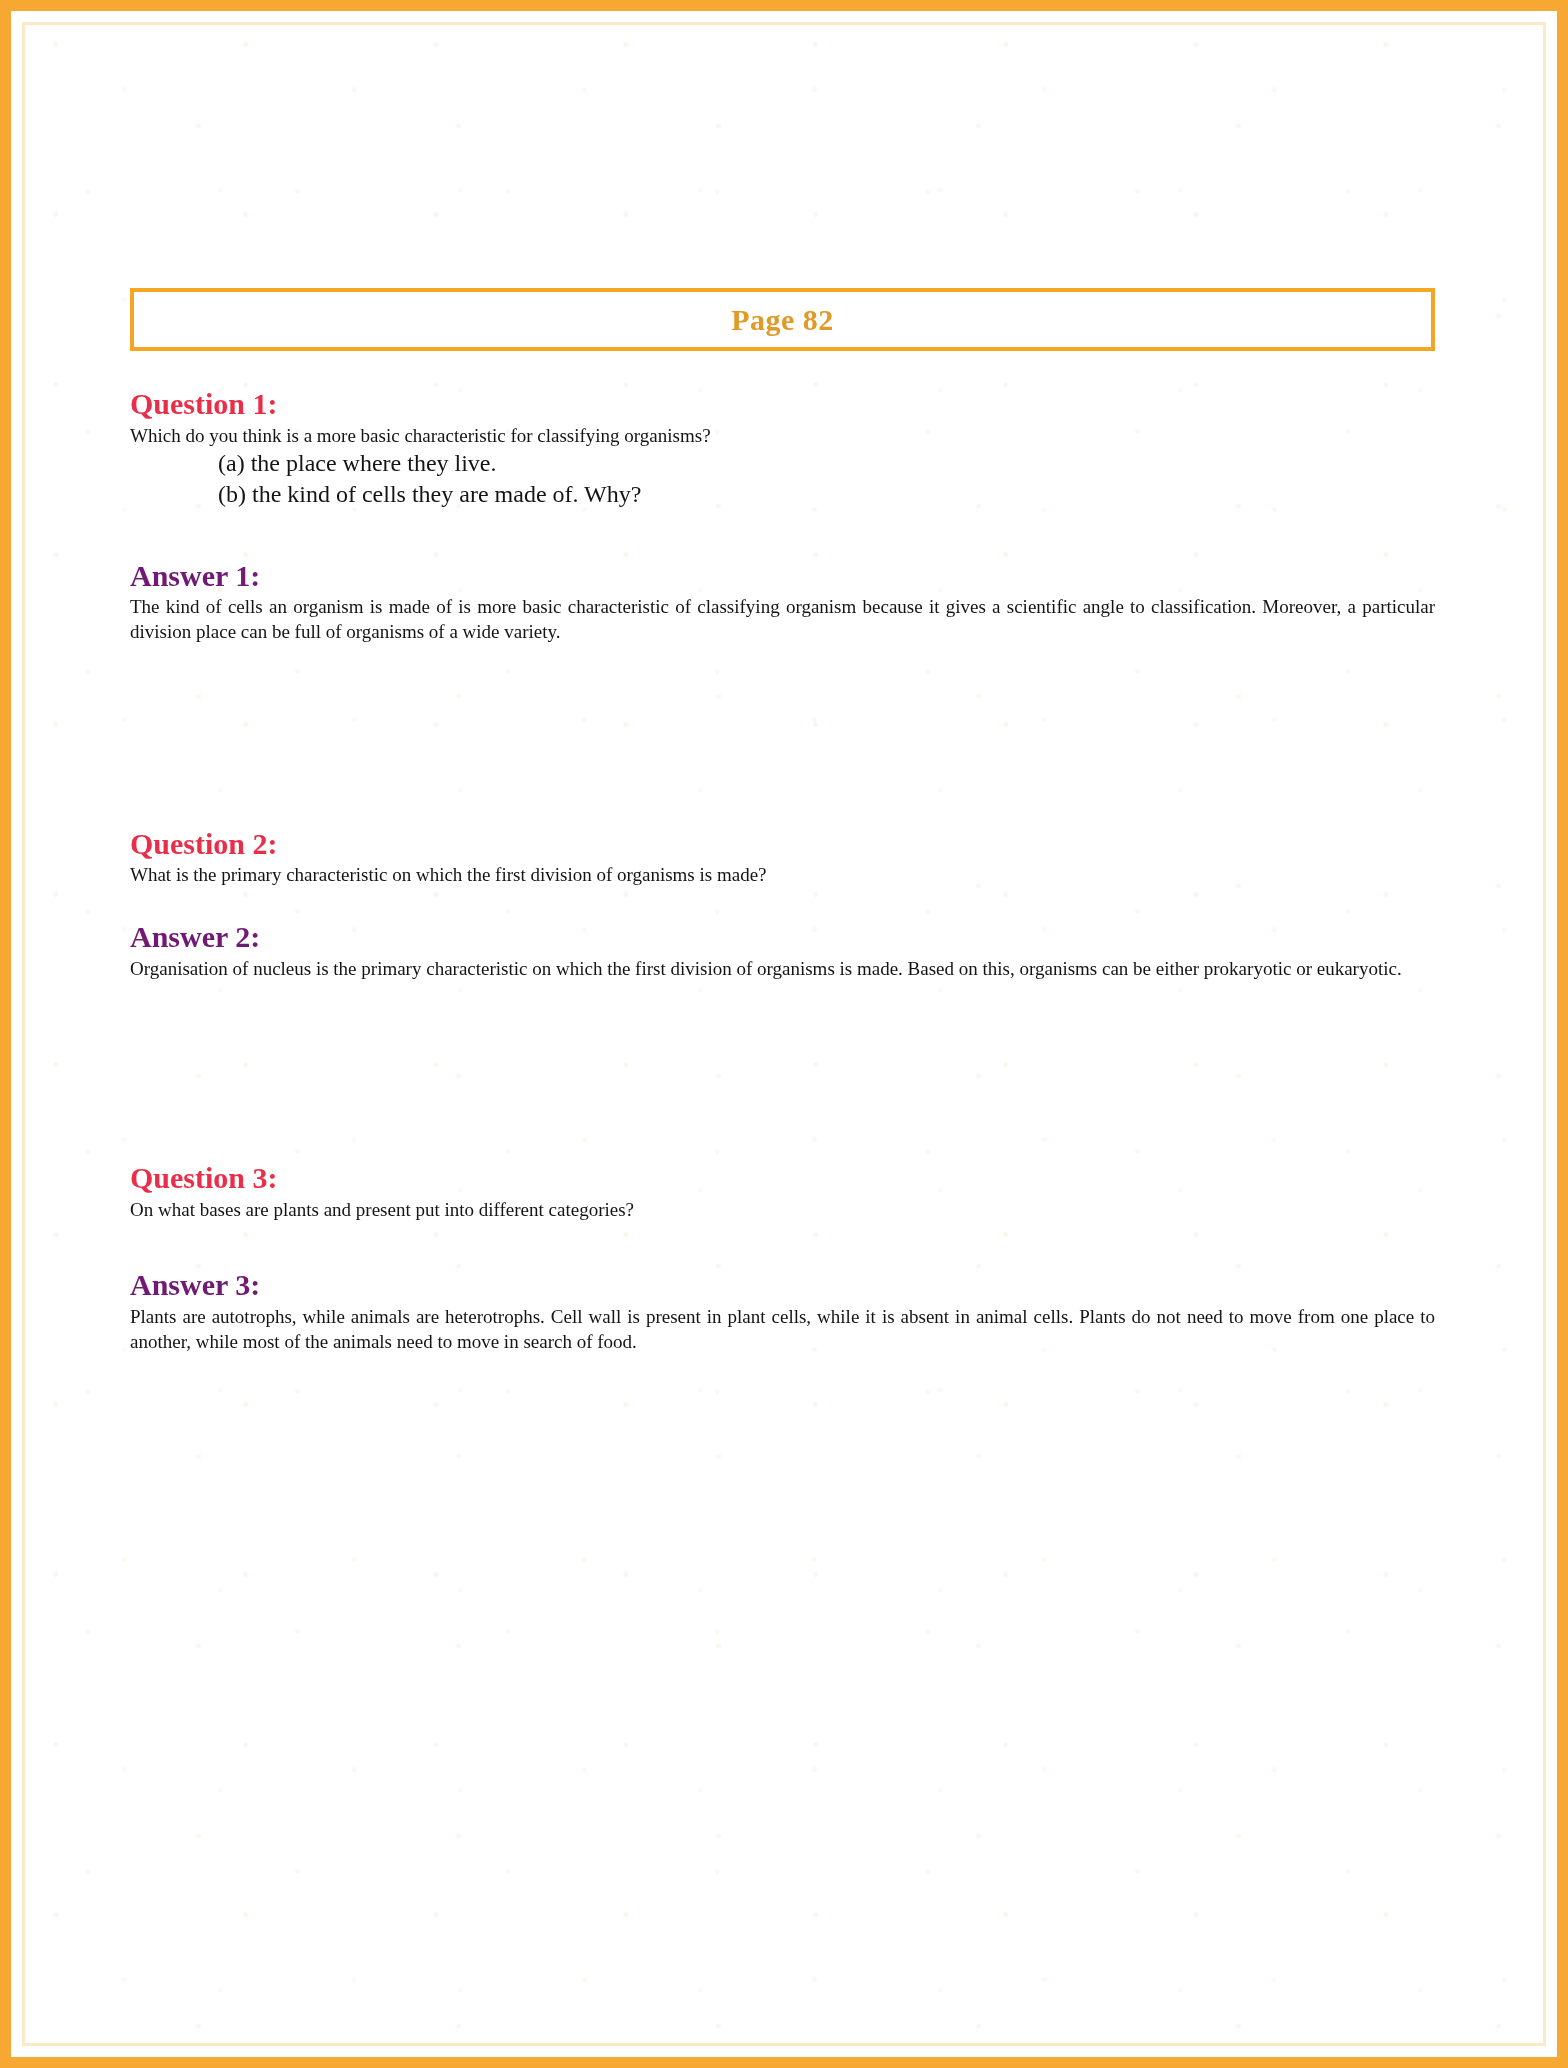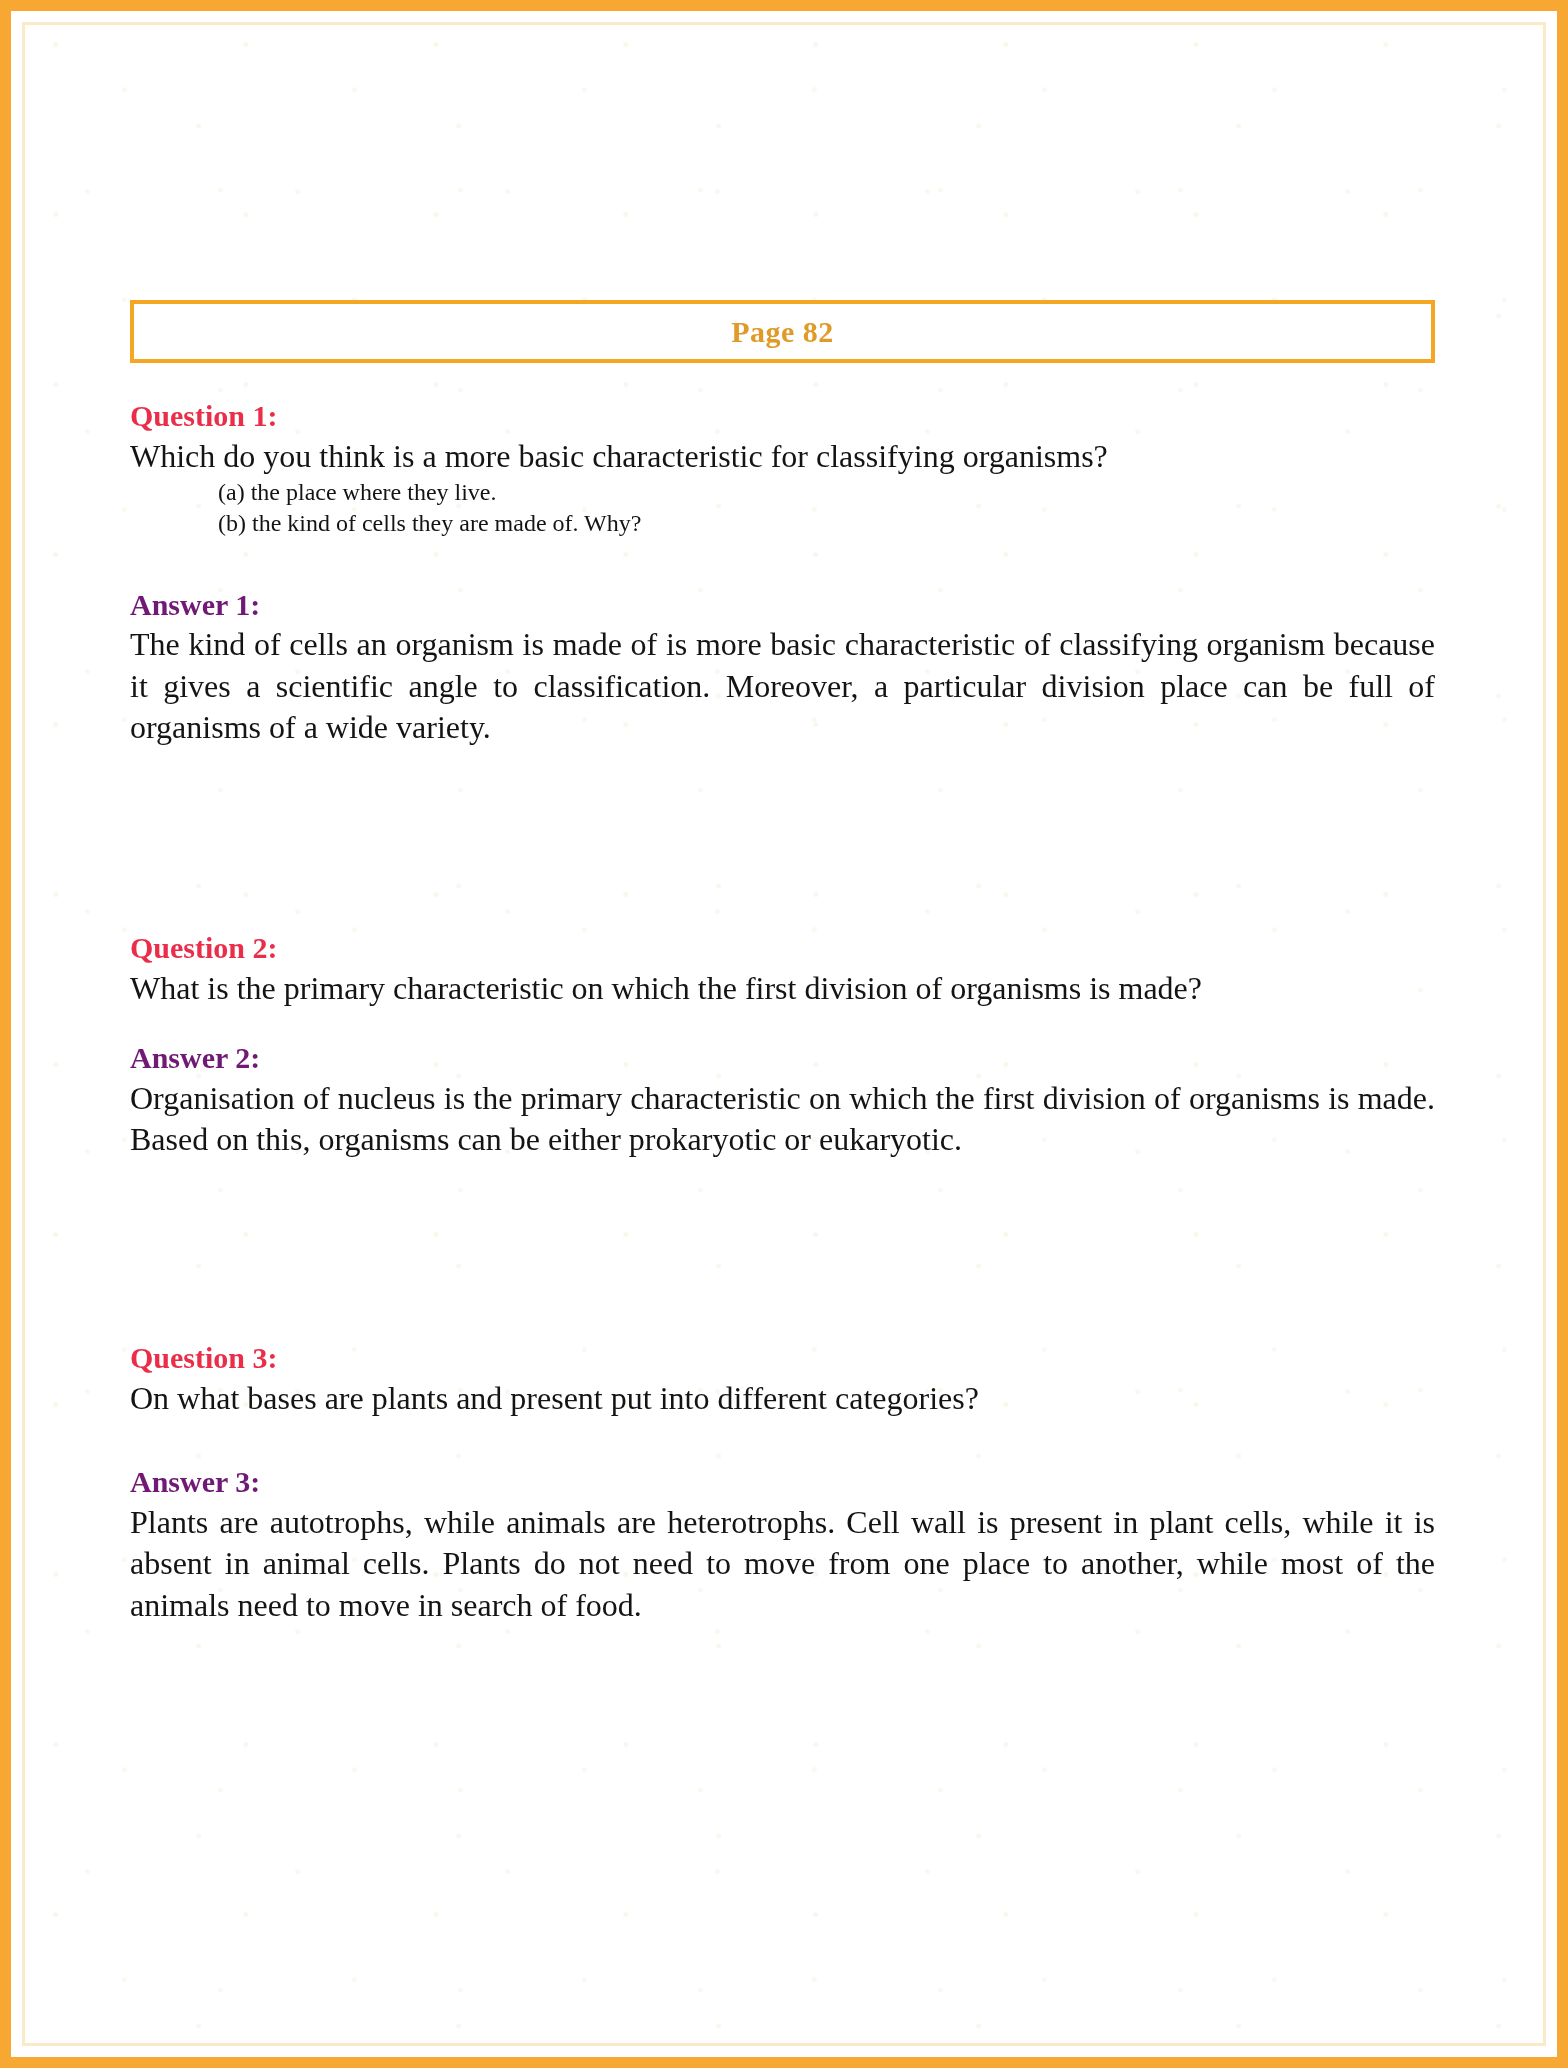--- a/index.html
+++ b/index.html
@@ -58,21 +58,21 @@
     position: absolute;
     top: 0; left: 0;
     width: 1568px;
     height: 2068px;
     padding: 0;
   }
 
   .content {
     position: absolute;
     left: 130px;
-    top: 300px;
+    top: 288px;
     width: 1305px;
   }
 
   
   .title-banner {
     border: 4px solid #f5a623;
     height: 63px;
     display: flex;
     align-items: center;
     justify-content: center;
@@ -94,21 +94,21 @@
     font-size: 30px;
     font-weight: bold;
     line-height: 1.12;
     margin-bottom: 3px;
     font-family: "Liberation Serif", "DejaVu Serif", serif;
   }
   .heading.question { color: #ea2e49; }
   .heading.answer   { color: #701a75; }
 
   .body-text {
-    font-size: 32px;
+    font-size: 19px;
     line-height: 1.30;
     color: #141414;
     text-align: justify;
     text-justify: inter-word;
   }
   .body-text.ragged { text-align: left; }
 
   .option-list {
     list-style: none;
     margin: 0;

